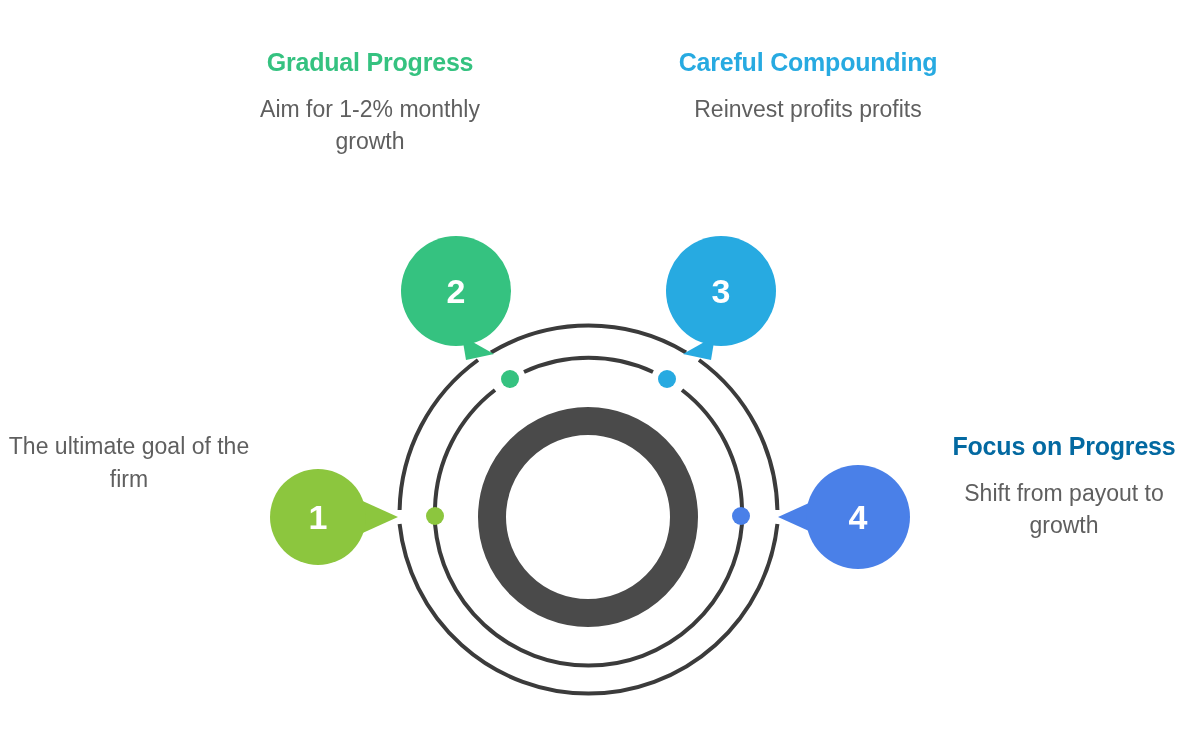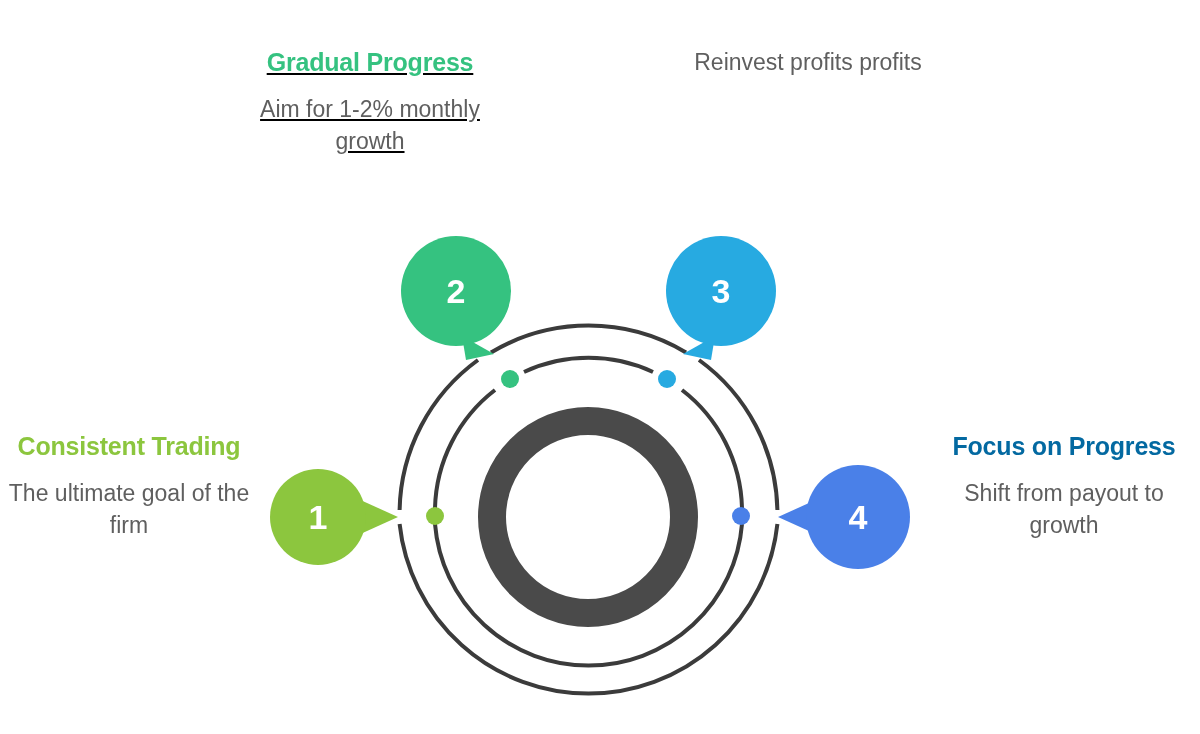--- a/index.html
+++ b/index.html
@@ -37,21 +37,21 @@
   }
   .label-desc {
     font-size: 23px;
     font-weight: normal;
     line-height: 1.42;
     color: #5f5f5f;
     margin: 0;
   }
   
   #label-1 { left: 4px;   top: 430px; width: 250px; }
-  #label-2 { left: 244px; top: 46px;  width: 252px; text-decoration: underline; }
+  #label-2 { left: 244px; top: 46px;  width: 252px; }
   #label-3 { left: 672px; top: 46px;  width: 272px; }
   #label-4 { left: 930px; top: 430px; width: 268px; }
 
   .bubble-num {
     font-size: 34px;
     font-weight: bold;
     fill: #ffffff;
     font-family: "Liberation Sans", sans-serif;
   }
 </style>
@@ -103,30 +103,30 @@
     </g>
 
     <g>
       <path d="M 820 498 L 778 517 L 820 536 Z" fill="#4a80e8"></path>
       <circle cx="858" cy="517" r="52" fill="#4a80e8"></circle>
       <text class="bubble-num" x="858" y="517" text-anchor="middle" dominant-baseline="central">4</text>
     </g>
   </svg>
 
   <div class="label-block" id="label-1">
-    <div class="label-title" style="color:#8cc63e">Consistent Trading</div>
     <div class="label-desc">The ultimate goal of the firm</div>
   </div>
 
   <div class="label-block" id="label-2">
     <div class="label-title" style="color:#35c280">Gradual Progress</div>
     <div class="label-desc">Aim for 1-2% monthly growth</div>
   </div>
 
   <div class="label-block" id="label-3">
+    <div class="label-title" style="color:#27aae1">Careful Compounding</div>
     <div class="label-desc">Reinvest profits profits</div>
   </div>
 
   <div class="label-block" id="label-4">
     <div class="label-title" style="color:#0369a1">Focus on Progress</div>
     <div class="label-desc">Shift from payout to growth</div>
   </div>
 
 </div>
 

